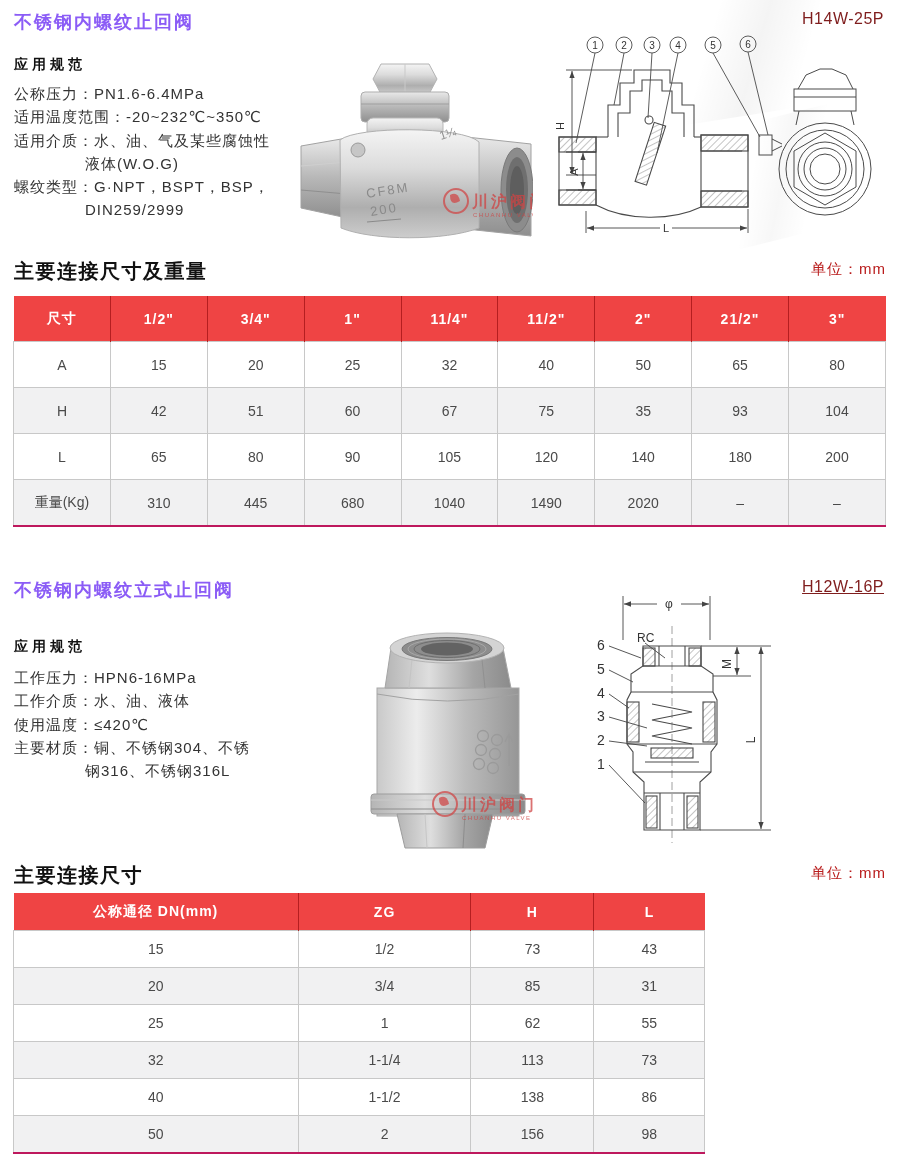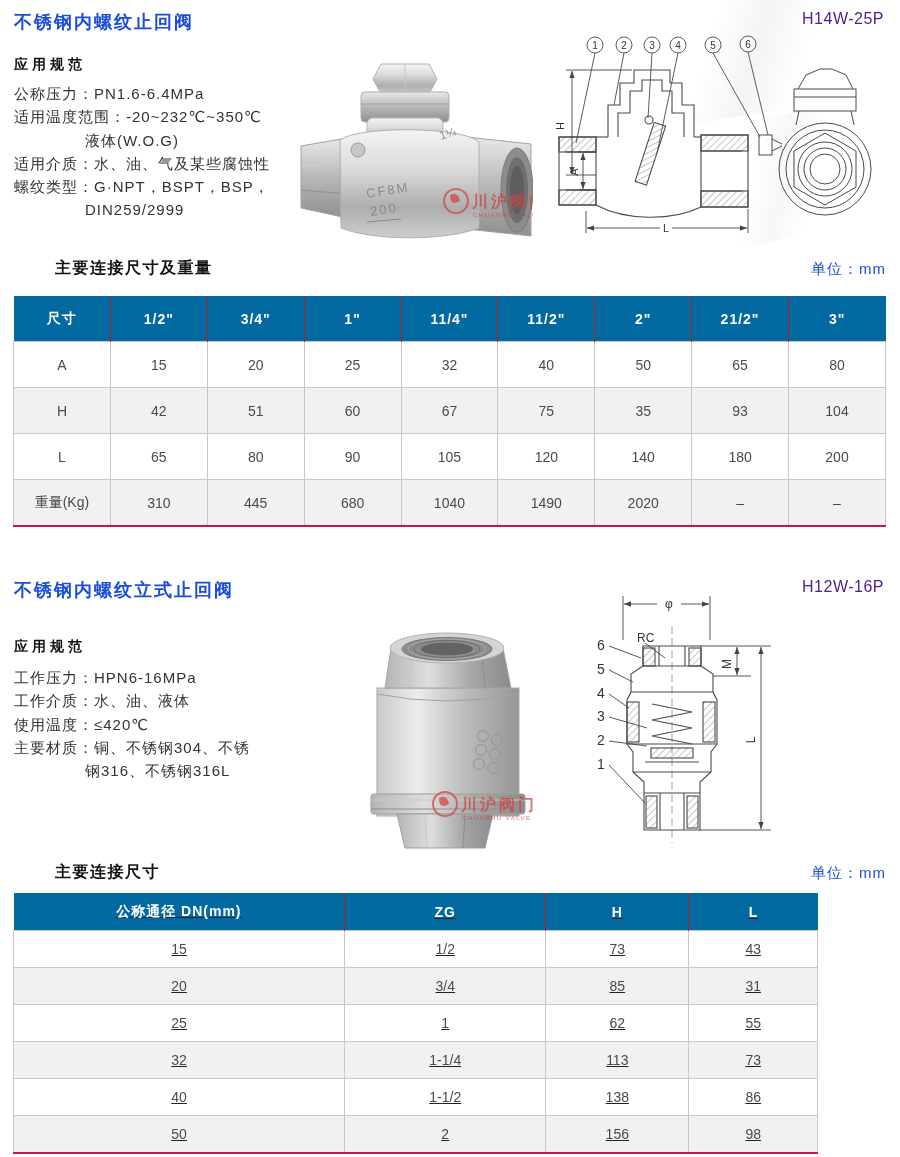--- a/index.html
+++ b/index.html
@@ -7,61 +7,61 @@
     width:900px;height:1157px;background:#ffffff;position:relative;overflow:hidden;
     font-family:"Liberation Sans","DejaVu Sans",sans-serif;color:#222;
   }
   .abs{position:absolute;}
   .swoosh{position:absolute;pointer-events:none;}
   .sw1{top:-36px;right:-90px;width:480px;height:150px;transform:rotate(-9deg);
        background:linear-gradient(115deg,rgba(0,0,0,0) 42%,rgba(0,0,0,0.045) 52%,rgba(0,0,0,0) 62%);}
   .sw2{top:120px;right:-60px;width:380px;height:120px;transform:rotate(-14deg);
        background:linear-gradient(115deg,rgba(0,0,0,0) 45%,rgba(0,0,0,0.03) 53%,rgba(0,0,0,0) 61%);}
 
-  .sec-title{font-size:18px;font-weight:bold;color:#1d4ed8;letter-spacing:2px;white-space:nowrap;}
-  .model{font-size:16px;color:#4c1d95;letter-spacing:0.5px;}
+  .sec-title{font-size:18px;font-weight:bold;color:#8b5cf6;letter-spacing:2px;white-space:nowrap;}
+  .model{font-size:16px;color:#7f1d1d;letter-spacing:0.5px;}
   .app-heading{font-size:14px;font-weight:bold;color:#111;letter-spacing:4px;}
   .spec-line{font-size:15px;color:#333;line-height:23.3px;letter-spacing:1px;white-space:nowrap;}
   .spec-line.indent{padding-left:71px;}
-  .caption{font-size:16px;font-weight:bold;color:#111;letter-spacing:1.5px;margin-left:41px;}
-  .unit{font-size:15px;color:#1d4ed8;letter-spacing:1px;text-align:right;}
+  .caption{font-size:20px;font-weight:bold;color:#111;letter-spacing:1.5px;}
+  .unit{font-size:15px;color:#b91c1c;letter-spacing:1px;text-align:right;}
 
   table.tbl{border-collapse:collapse;table-layout:fixed;position:absolute;background:#fff;}
-  .tbl th{background:#0369a1;color:#fff;font-weight:bold;font-size:14px;
+  .tbl th{background:#ef4444;color:#fff;font-weight:bold;font-size:14px;
           border-right:1px solid #b51e20;border-left:1px solid #b51e20;letter-spacing:1px;}
   .tbl th:first-child{border-left:none;}
   .tbl th:last-child{border-right:none;}
   .tbl td{border:1px solid #c8c8c8;text-align:center;font-size:14px;color:#4a4a4a;background:#fff;}
   .tbl tr.alt td{background:#f1f1f2;}
   .tbl tr:last-child td{border-bottom:2px solid #be185d;}
   .tbl1{left:13px;top:296px;width:873px;}
   .tbl1 th{height:43px;}
   .tbl1 td{height:43px;}
-  .tbl2{left:13px;top:893px;width:805px;text-decoration:underline;}
+  .tbl2{left:13px;top:893px;width:692px;}
   .tbl2 th{height:35px;}
   .tbl2 td{height:34px;}
 
   svg text{font-family:"Liberation Sans","DejaVu Sans",sans-serif;}
   .dwg text{fill:#333;}
 </style>
 </head>
 <body>
 
 <div class="swoosh sw1"></div>
 <div class="swoosh sw2"></div>
 
 <div class="abs sec-title" style="left:14px;top:10px;">不锈钢内螺纹止回阀</div>
 <div class="abs model" style="right:16px;top:10px;">H14W-25P</div>
 <div class="abs app-heading" style="left:14px;top:56px;">应用规范</div>
 
 <div class="abs" style="left:14px;top:82px;">
   <div class="spec-line">公称压力：PN1.6-6.4MPa</div>
   <div class="spec-line">适用温度范围：-20~232℃~350℃</div>
+  <div class="spec-line">适用介质：水、油、气及某些腐蚀性</div>
   <div class="spec-line indent">液体(W.O.G)</div>
-  <div class="spec-line">适用介质：水、油、气及某些腐蚀性</div>
   <div class="spec-line">螺纹类型：G·NPT，BSPT，BSP，</div>
   <div class="spec-line indent">DIN259/2999</div>
 </div>
 
 <svg class="abs" style="left:295px;top:48px;" width="238" height="195" viewBox="0 0 238 195">
   <defs>
     <linearGradient id="met1" x1="0" y1="0" x2="0" y2="1">
       <stop offset="0" stop-color="#f4f4f4"></stop>
         <stop offset="0.35" stop-color="#dcdcdc"></stop>
       <stop offset="0.72" stop-color="#aeaeae"></stop>
@@ -249,21 +249,21 @@
     <td>1040</td>
     <td>1490</td>
     <td>2020</td>
     <td>–</td>
     <td>–</td>
   </tr>
 </tbody>
   </table>
 
 <div class="abs sec-title" style="left:14px;top:578px;">不锈钢内螺纹立式止回阀</div>
-<div class="abs model" style="right:16px;top:578px;">H12W-16P</div>
+<div class="abs model" style="right:16px;top:578px;text-decoration:underline;">H12W-16P</div>
 <div class="abs app-heading" style="left:14px;top:638px;">应用规范</div>
 
 <div class="abs" style="left:14px;top:666px;">
   <div class="spec-line">工作压力：HPN6-16MPa</div>
   <div class="spec-line">工作介质：水、油、液体</div>
   <div class="spec-line">使用温度：≤420℃</div>
   <div class="spec-line">主要材质：铜、不锈钢304、不锈</div>
   <div class="spec-line indent">钢316、不锈钢316L</div>
 </div>
 

